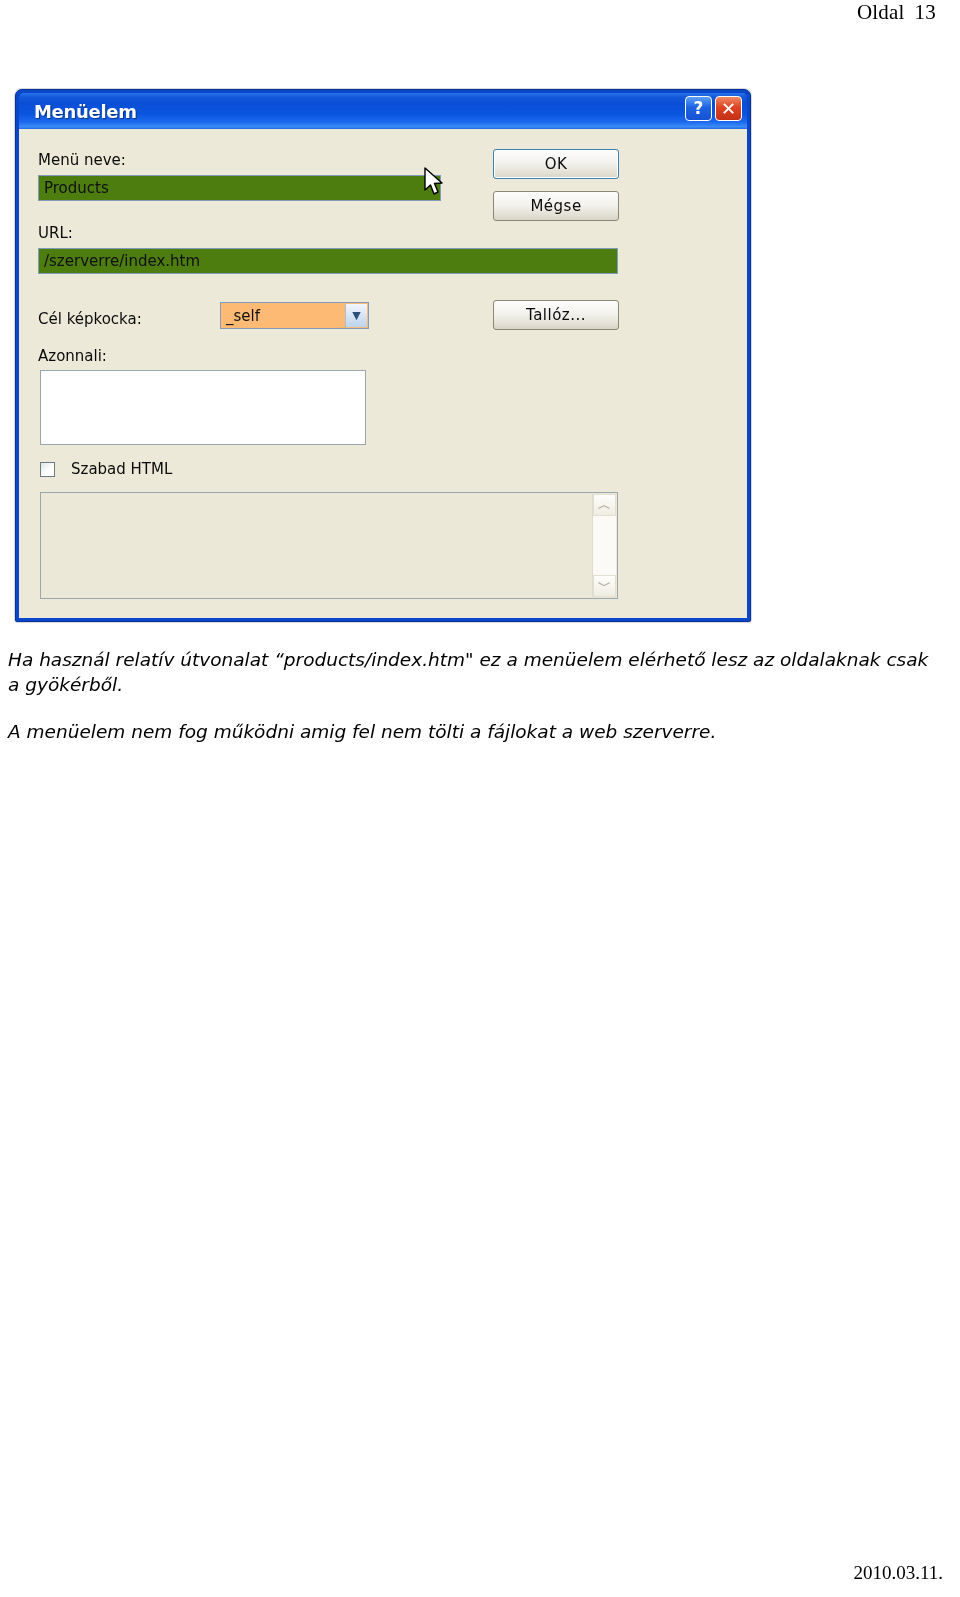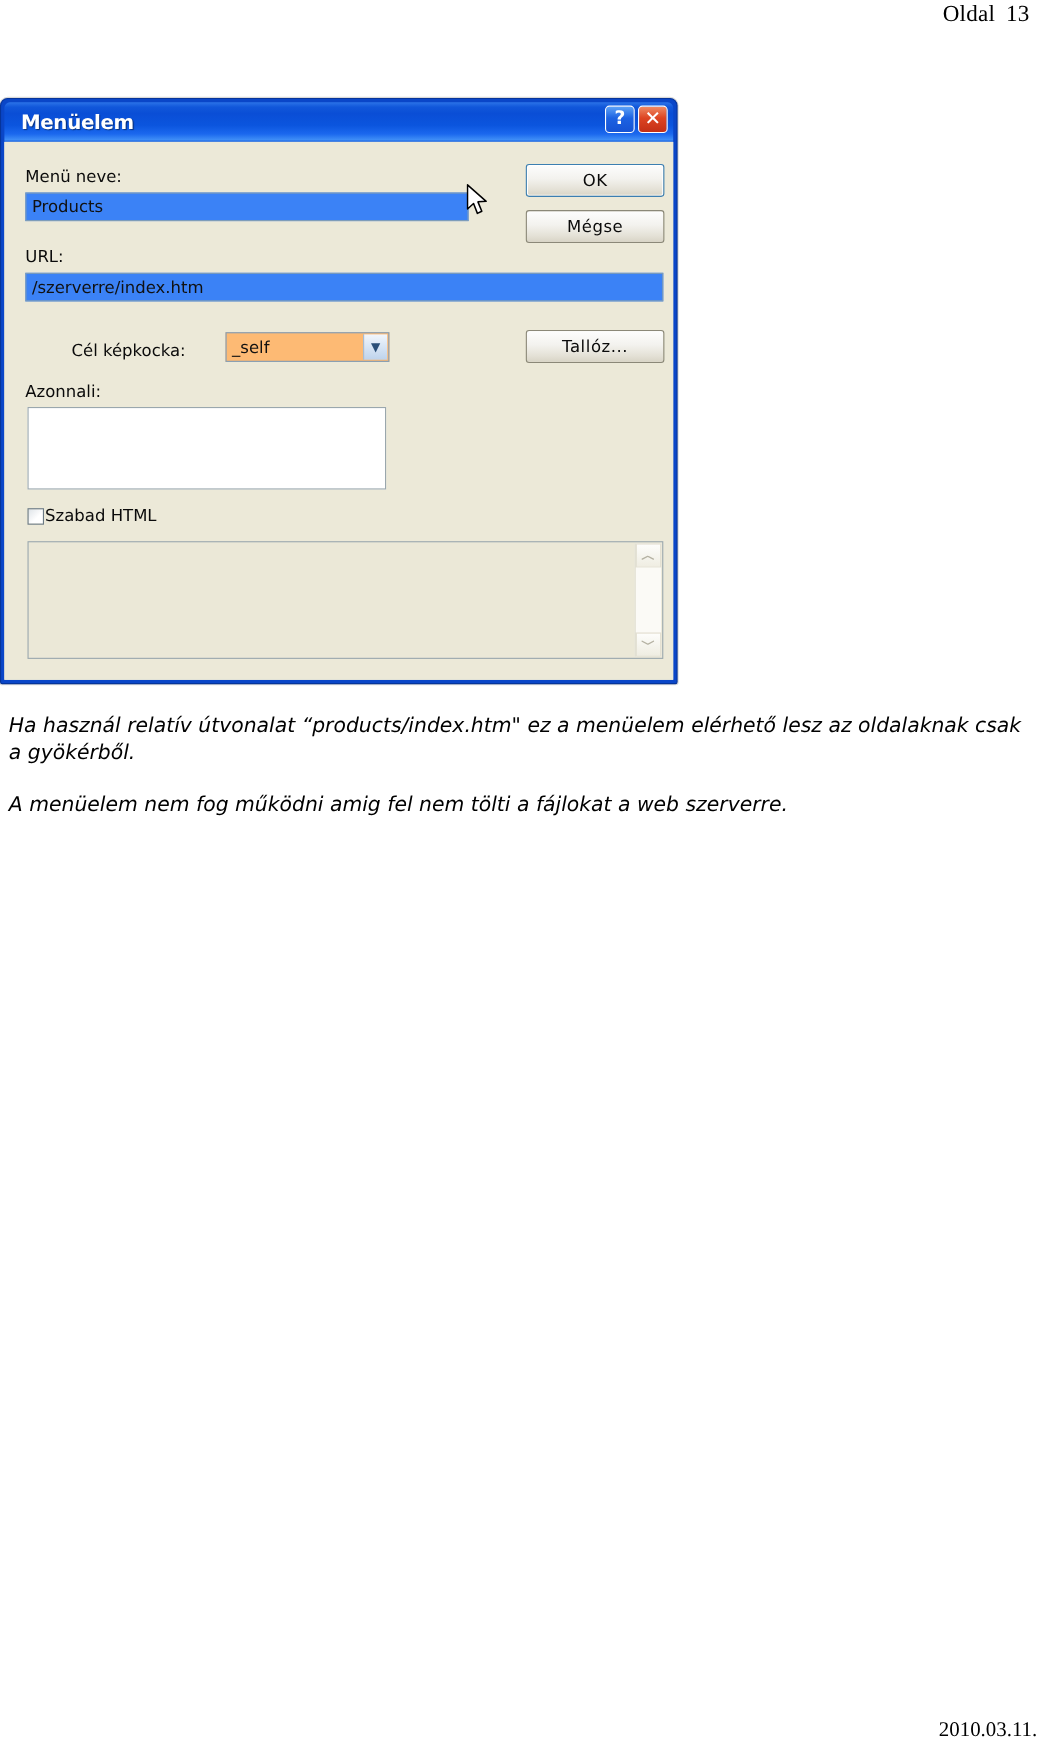--- a/index.html
+++ b/index.html
@@ -41,23 +41,23 @@
     padding-right: 17px;
     box-sizing: border-box;
     font-family: "Liberation Serif", serif;
     font-size: 19px;
     color: #000;
   }
 
   
   .dialog {
     position: absolute;
-    left: 0;
+    left: 15px;
     top: 89px;
-    width: 616px;
+    width: 736px;
     height: 533px;
     box-sizing: border-box;
     background: #0a46c8;
     border: 1px solid #06349a;
     border-radius: 7px 7px 2px 2px;
     padding: 3px;
     box-shadow: 0 0 0 1px rgba(0,0,0,0.15);
   }
   .titlebar {
     height: 36px;
@@ -122,21 +122,21 @@
   
   .fld-label {
     position: absolute;
     font-family: "DejaVu Sans", sans-serif;
     font-size: 15px;
     color: #0b0b0b;
     white-space: nowrap;
   }
   .textbox {
     position: absolute;
-    background: #3b82f6;
+    background: #4d7c0f;
     border: 1px solid #7f9db9;
     box-sizing: border-box;
     font-family: "DejaVu Sans", sans-serif;
     font-size: 15px;
     color: #111;
     padding: 2px 5px;
     display: flex;
     align-items: center;
     overflow: hidden;
     white-space: nowrap;
@@ -191,21 +191,21 @@
     align-items: center;
     justify-content: center;
     color: #2b4f78;
     font-size: 11px;
   }
 
   .checkbox-row {
     position: absolute;
     display: flex;
     align-items: center;
-    gap: 1px;
+    gap: 16px;
   }
   .checkbox-box {
     width: 15px;
     height: 15px;
     background: linear-gradient(135deg, #dfe4e8 0%, #ffffff 60%);
     border: 1px solid #6b7a85;
     box-sizing: border-box;
   }
   .checkbox-label {
     font-family: "DejaVu Sans", sans-serif;
@@ -287,21 +287,21 @@
   </div>
 
   <div class="dialog-body">
 
     <div class="fld-label" style="left:18px; top:21px;">Menü neve:</div>
     <div class="textbox" style="left:18px; top:45px; width:403px; height:26px;">Products</div>
 
     <div class="fld-label" style="left:18px; top:94px;">URL:</div>
     <div class="textbox" style="left:18px; top:118px; width:580px; height:26px;">/szerverre/index.htm</div>
 
-    <div class="fld-label" style="left:18px; top:180px;margin-left:42px;">Cél képkocka:</div>
+    <div class="fld-label" style="left:18px; top:180px;">Cél képkocka:</div>
     <div class="combo" style="left:200px; top:172px; width:149px; height:27px;">
       <span>_self</span>
       <span class="combo-arrow">▼</span>
     </div>
 
     <div class="btn" style="left:473px; top:170px; width:126px; height:30px;">Tallóz...</div>
 
     <div class="fld-label" style="left:18px; top:217px;">Azonnali:</div>
     <div class="textarea-blank" style="left:20px; top:240px; width:326px; height:75px;"></div>
 

